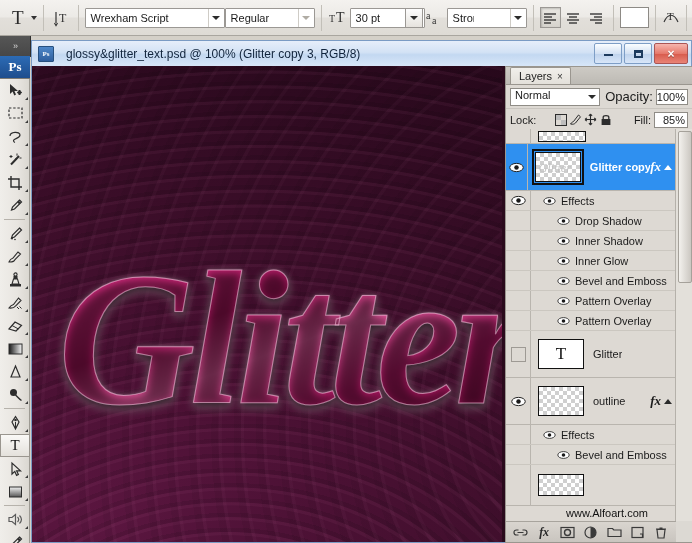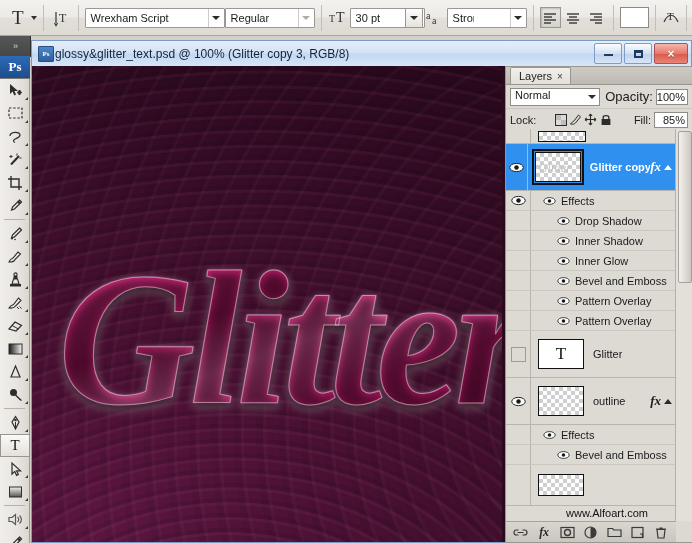--- a/index.html
+++ b/index.html
@@ -115,21 +115,21 @@
     box-sizing:border-box;display:flex;align-items:center;
   }
   .doc-ico{
     width:14px;height:14px;margin-left:6px;flex:none;border-radius:1px;
     background:linear-gradient(#4e87c8,#2f5f9e);
     color:#fff;font-size:7px;font-family:"Liberation Serif",serif;font-weight:bold;
     display:flex;align-items:center;justify-content:center;
     border:1px solid #27507f;
   }
   .doc-name{
-    margin-left:1px;font-size:12px;color:#11243c;white-space:nowrap;
+    margin-left:12px;font-size:12px;color:#11243c;white-space:nowrap;
   }
   .wbtns{position:absolute;right:3px;top:2px;display:flex;gap:2px;}
   .wbtn{
     width:26px;height:19px;border:1px solid #7e9ec6;border-radius:2px;
     background:linear-gradient(#fbfdff,#d3e1f3 50%,#bed2ec 52%,#d8e6f8);
     display:flex;align-items:center;justify-content:center;
   }
   .wbtn.close{
     width:32px;border-color:#a55; background:linear-gradient(#f6b6ae,#e6796c 50%,#d75b4c 52%,#e98477);
   }

